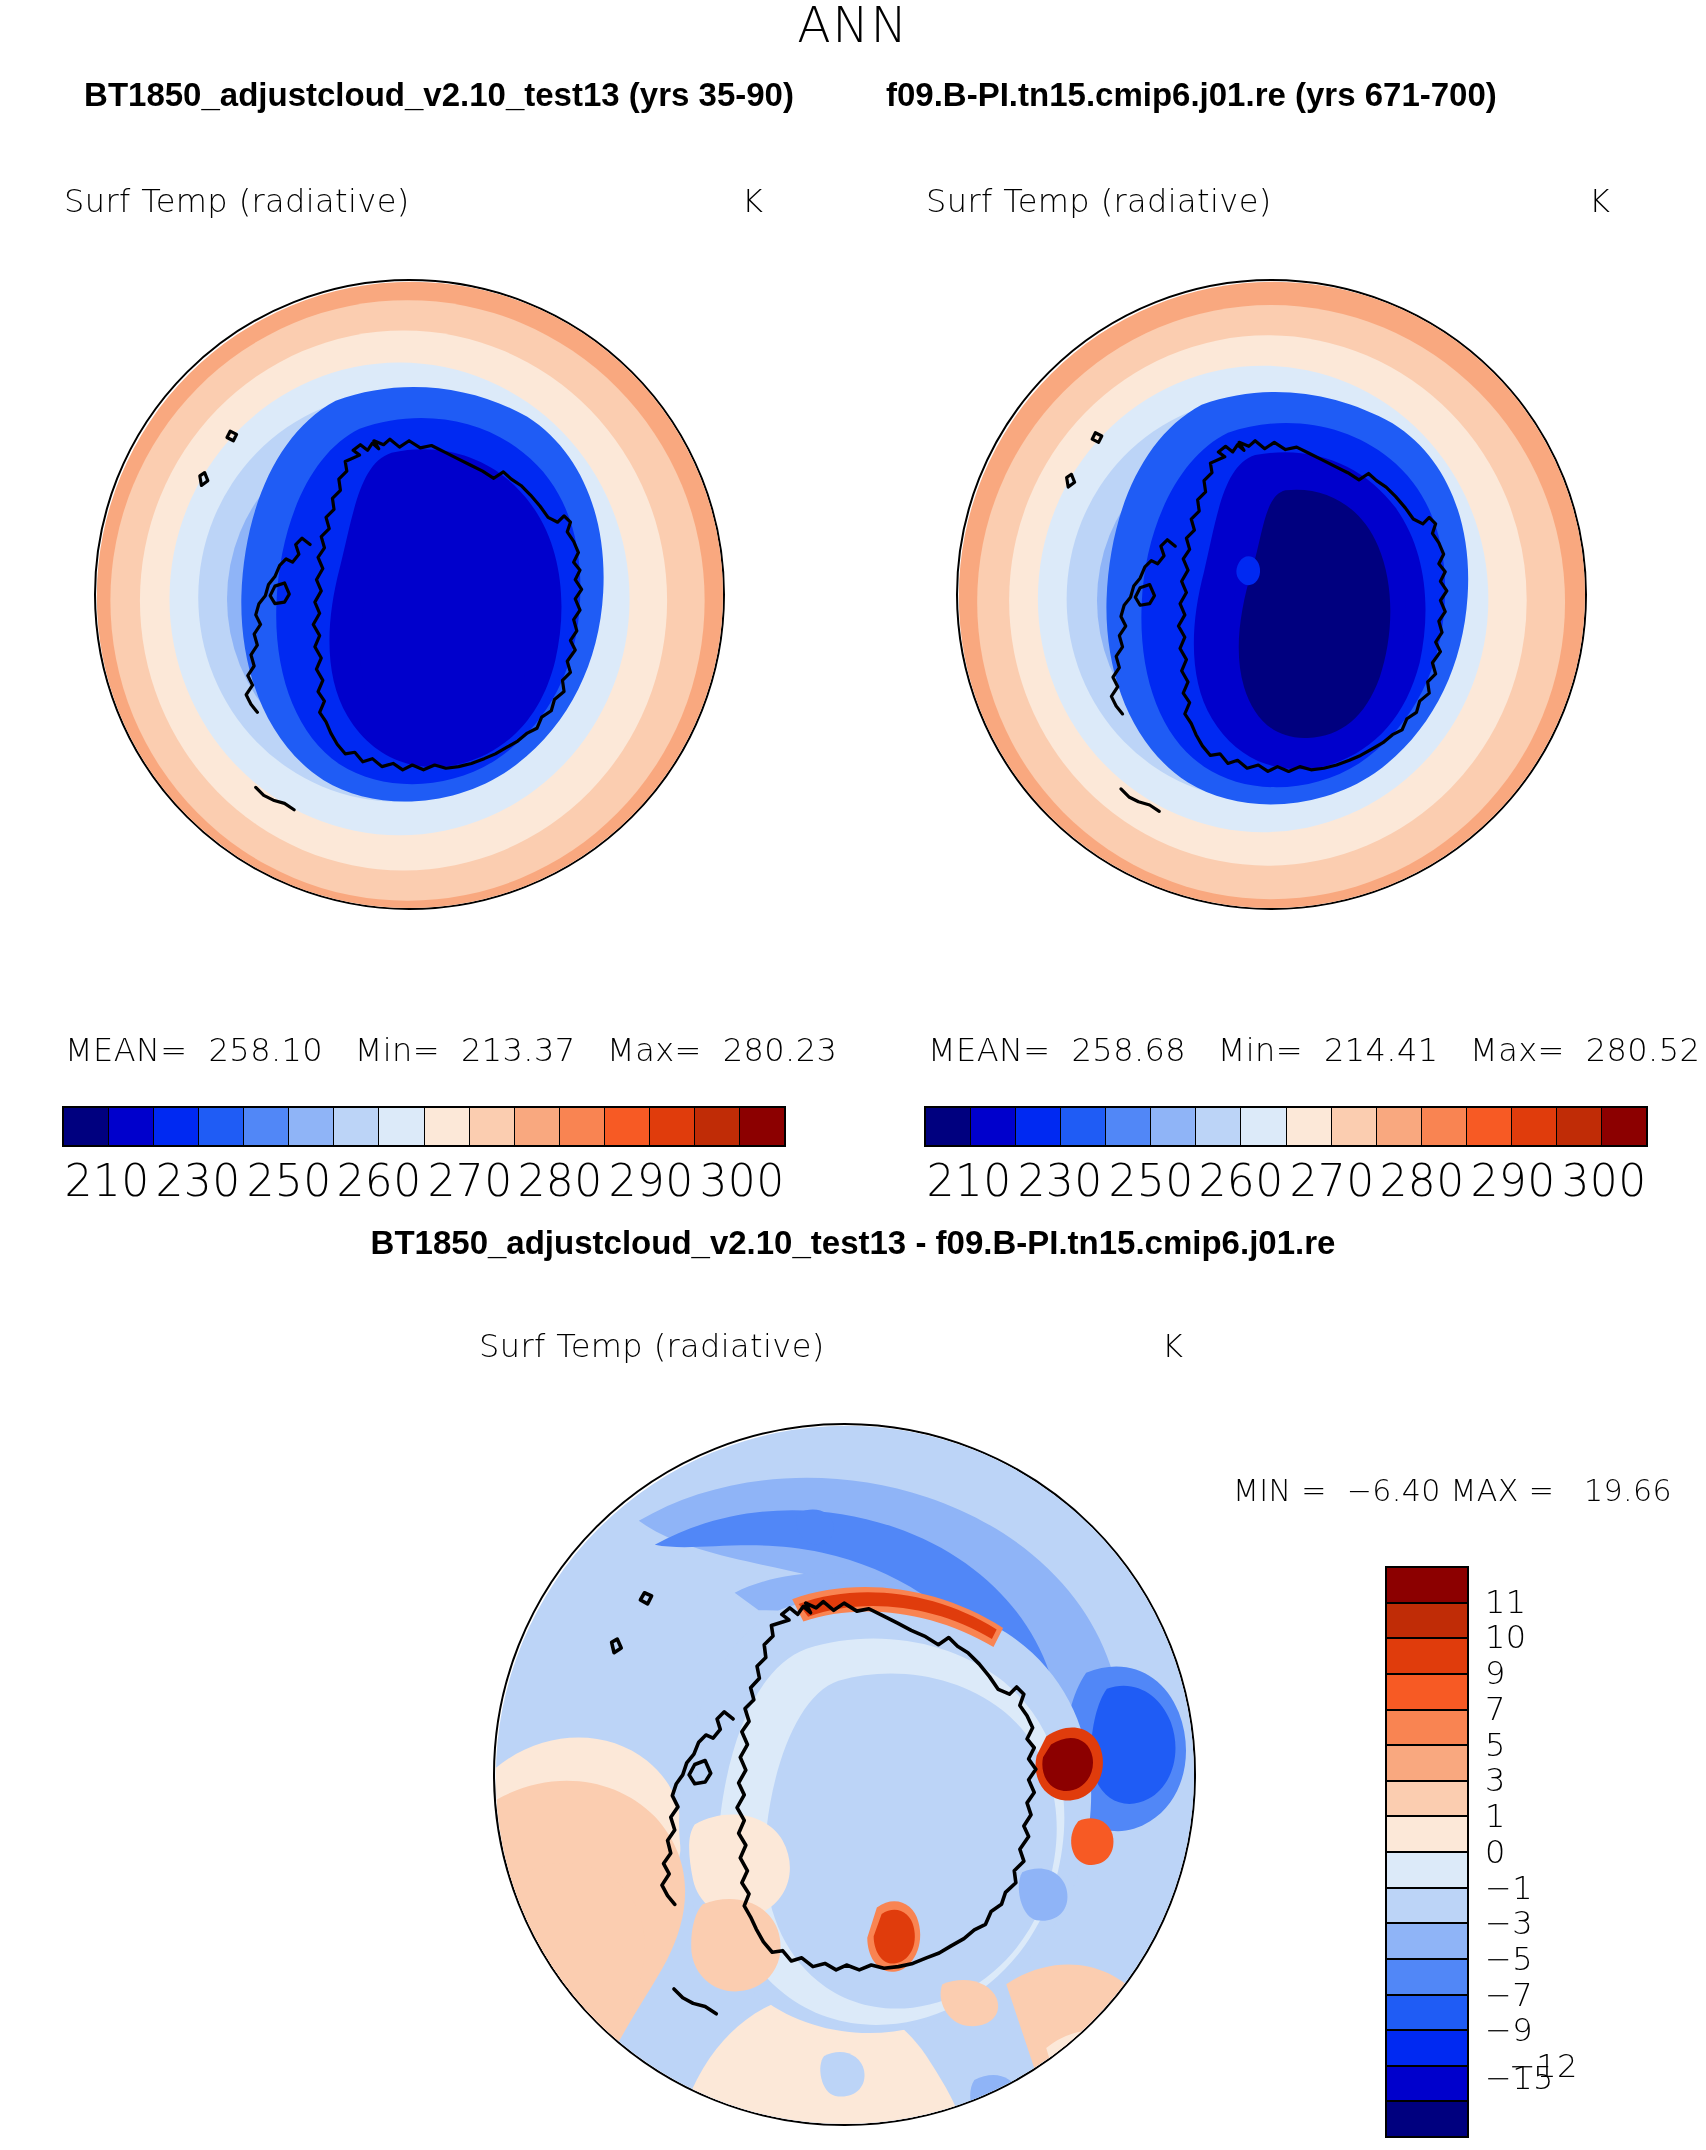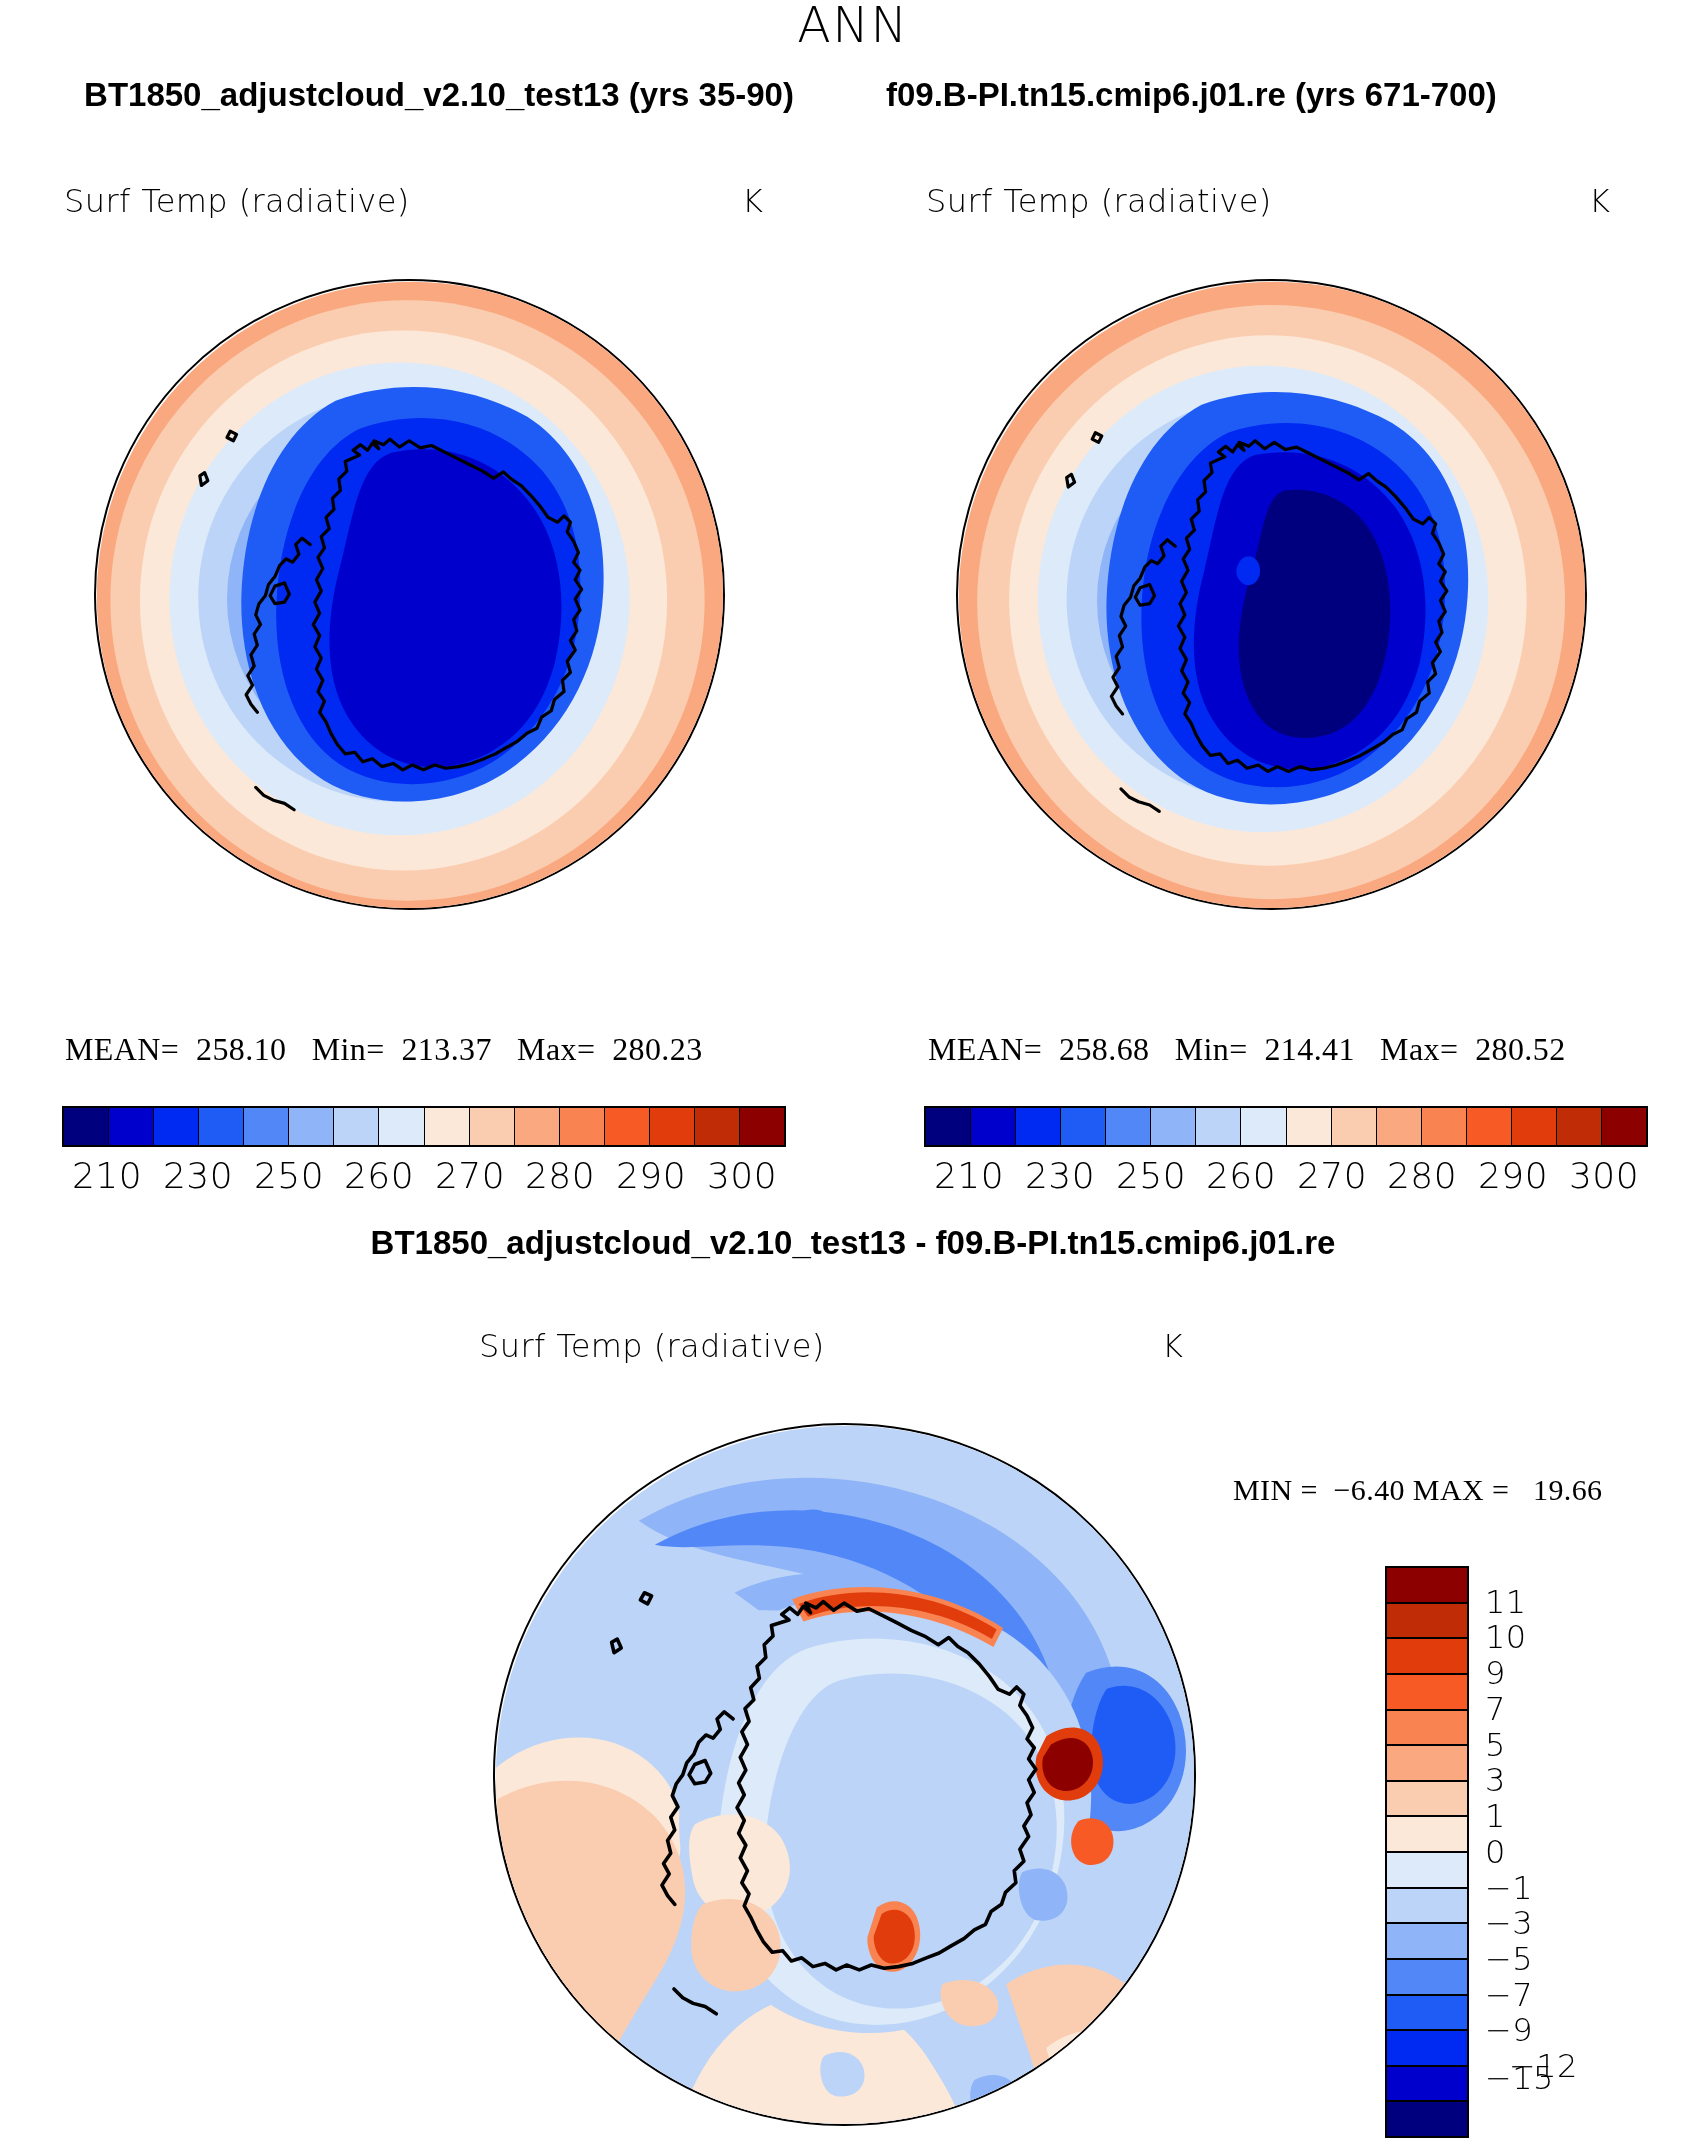--- a/index.html
+++ b/index.html
@@ -34,34 +34,34 @@
   
   .map-wrap{position:absolute;border-radius:50%;overflow:hidden;
             border:2.4px solid #000;box-sizing:border-box;background:#fff;}
   #map-left {left:94px;  top:279px; width:631px;  height:631px;}
   #map-right{left:956px; top:279px; width:631px;  height:631px;}
   #map-diff {left:493px;  top:1423px;width:703px;  height:703px;}
 
   .layer{position:absolute;inset:0;}
 
   
-  .stats{position:absolute;font-size:32px;white-space:pre;font-family:Liberation Serif, serif;}
+  .stats{position:absolute;font-size:32px;white-space:pre;}
   #stats-l{top:1031px;left:65px;}
   #stats-r{top:1031px;left:928px;}
   #stats-d{top:1473px;left:1233px;font-size:30px;text-align:center;}
 
   
   .cbar-h{position:absolute;display:flex;border:2.4px solid #000;box-sizing:content-box;}
   .cbar-h .cell{flex:1 1 0;height:100%;border-right:1.6px solid #000;box-sizing:border-box;}
   .cbar-h .cell:last-child{border-right:none;}
   #cbar-left {left:62px;  top:1106px; width:720px; height:37px;}
   #cbar-right{left:924px;top:1106px; width:720px; height:37px;}
 
   .cbar-h-labels{position:absolute;height:37px;}
-  .cbar-h-labels span{position:absolute;font-size:36px;transform:translateX(-50%);}
+  .cbar-h-labels span{position:absolute;font-size:44px;transform:translateX(-50%);}
   #lab-left {left:62px; top:1155px; width:720px;}
   #lab-right{left:924px;top:1155px;width:720px;}
 
   
   #cbar-diff{
     position:absolute;left:1385px;top:1566px;width:84px;height:572px;
     border:2.4px solid #000;box-sizing:border-box;display:flex;flex-direction:column;
   }
   #cbar-diff .cell{flex:1 1 0;width:100%;border-bottom:2.4px solid #000;box-sizing:border-box;}
   #cbar-diff .cell:last-child{border-bottom:none;}

